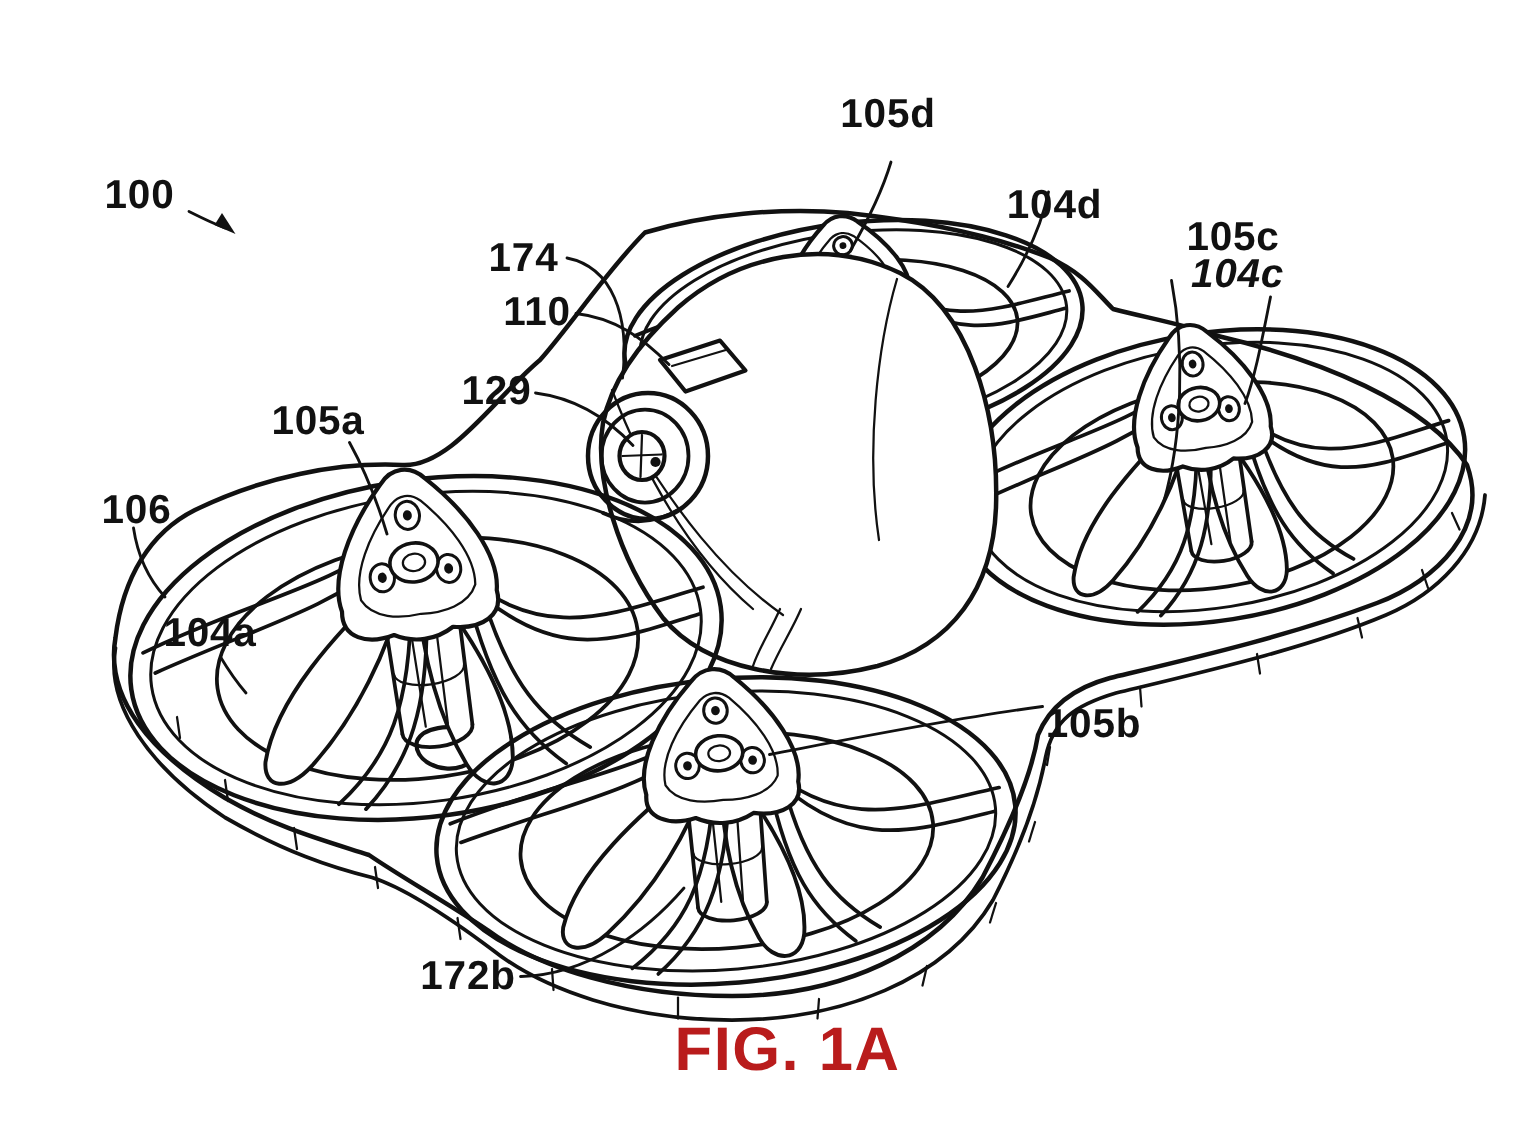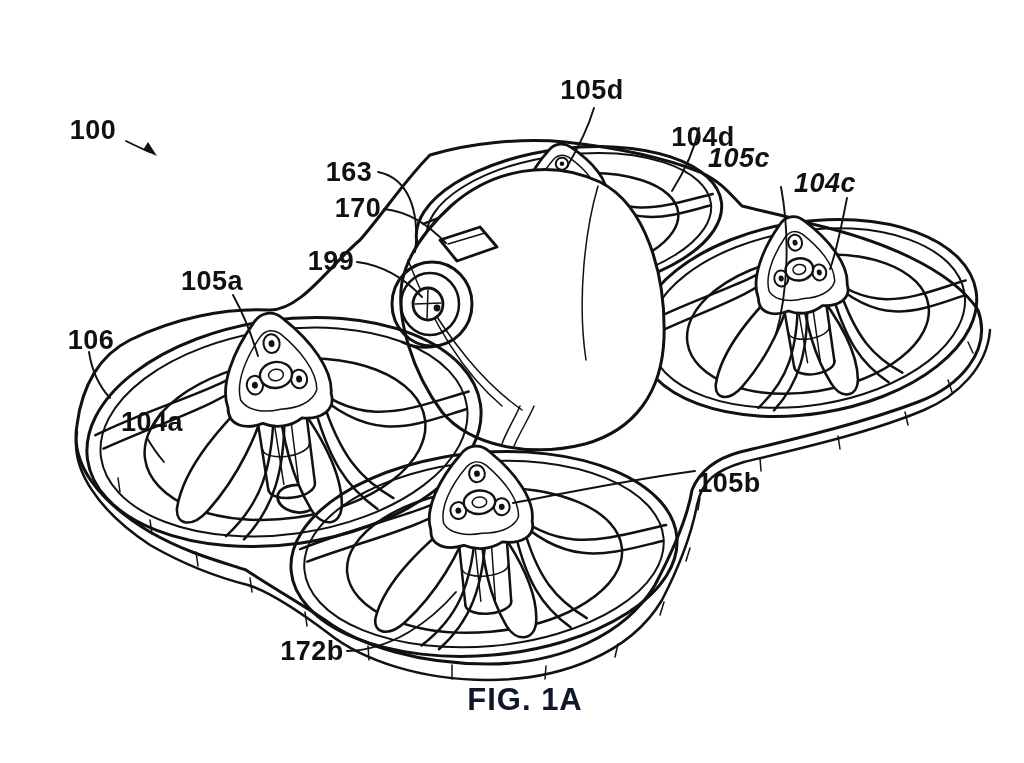--- a/index.html
+++ b/index.html
@@ -18,21 +18,21 @@
   .body-fill{fill:#ffffff;stroke:#111;stroke-width:3;stroke-linejoin:round;}
   .dot{fill:#111;stroke:none;}
   .leader{stroke:#111;fill:none;stroke-width:1.9;stroke-linecap:round;}
   .ref-label{
     position:absolute;transform:translate(-50%,-50%);
     font-size:27px;font-weight:700;color:#111;letter-spacing:0.5px;
     white-space:nowrap;user-select:none;
   }
   .fig-caption{
     position:absolute;transform:translate(-50%,-50%);
-    font-size:31px;font-weight:700;color:#0f172a;letter-spacing:1px;
+    font-size:41px;font-weight:700;color:#b91c1c;letter-spacing:1px;
     white-space:nowrap;user-select:none;
   }
 </style>
 </head>
 <body>
 
 <div class="stage">
 
   <svg width="1024" height="763" viewBox="0 0 1024 763" aria-hidden="true">
 
@@ -181,27 +181,27 @@
       <path class="leader" d="M 594,108 C 588,128 578,148 567,167"></path>
       <path class="leader" d="M 699,128 C 694,152 684,172 672,191"></path>
       <path class="leader" d="M 781,187 C 790,235 788,292 776,334"></path>
       <path class="leader" d="M 847,198 C 841,228 837,250 830,269"></path>
       <path class="leader" d="M 695,471 C 634,479 560,494 513,503"></path>
       <path class="leader" d="M 347,651 C 392,650 431,621 456,592"></path>
     </g>
   </svg>
 
   <div class="ref-label" style="left:93px;top:130px;">100</div>
-  <div class="ref-label" style="left:349px;top:172px;">163</div>
-  <div class="ref-label" style="left:358px;top:208px;">170</div>
-  <div class="ref-label" style="left:331px;top:261px;">199</div>
+  <div class="ref-label" style="left:349px;top:172px;">174</div>
+  <div class="ref-label" style="left:358px;top:208px;">110</div>
+  <div class="ref-label" style="left:331px;top:261px;">129</div>
   <div class="ref-label" style="left:212px;top:281px;">105a</div>
   <div class="ref-label" style="left:91px;top:340px;">106</div>
-  <div class="ref-label" style="left:152px;top:422px;">104a</div>
+  <div class="ref-label" style="left:140px;top:422px;">104a</div>
   <div class="ref-label" style="left:312px;top:651px;">172b</div>
   <div class="ref-label" style="left:729px;top:483px;">105b</div>
-  <div class="ref-label" style="left:739px;top:158px;font-style:italic;">105c</div>
+  <div class="ref-label" style="left:822px;top:158px;">105c</div>
   <div class="ref-label" style="left:825px;top:183px;font-style:italic;">104c</div>
-  <div class="ref-label" style="left:592px;top:90px;">105d</div>
+  <div class="ref-label" style="left:592px;top:76px;">105d</div>
   <div class="ref-label" style="left:703px;top:113px;margin-top:24px;">104d</div>
 
   <div class="fig-caption" style="left:525px;top:700px;">FIG. 1A</div>
 </div>
 
 </body></html>

